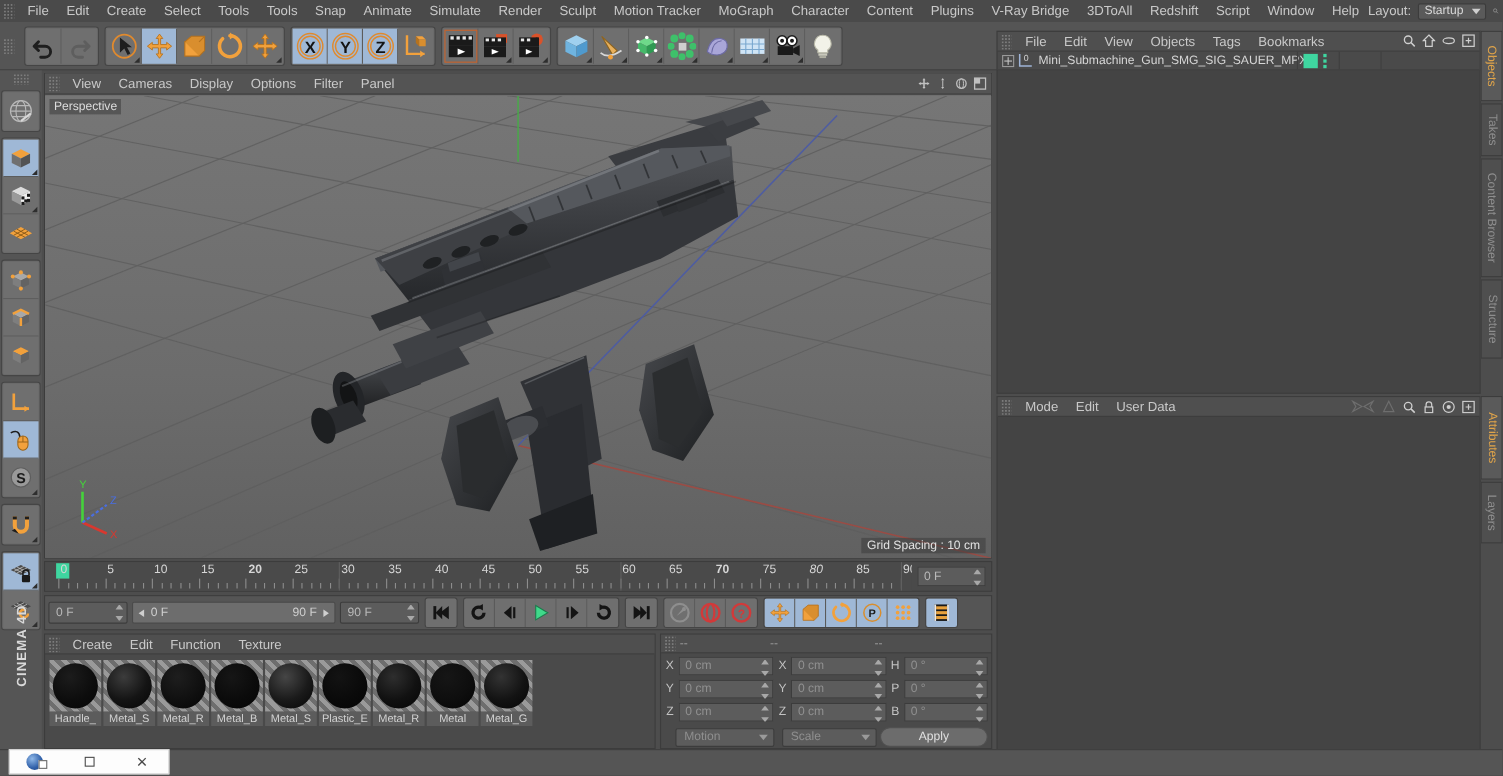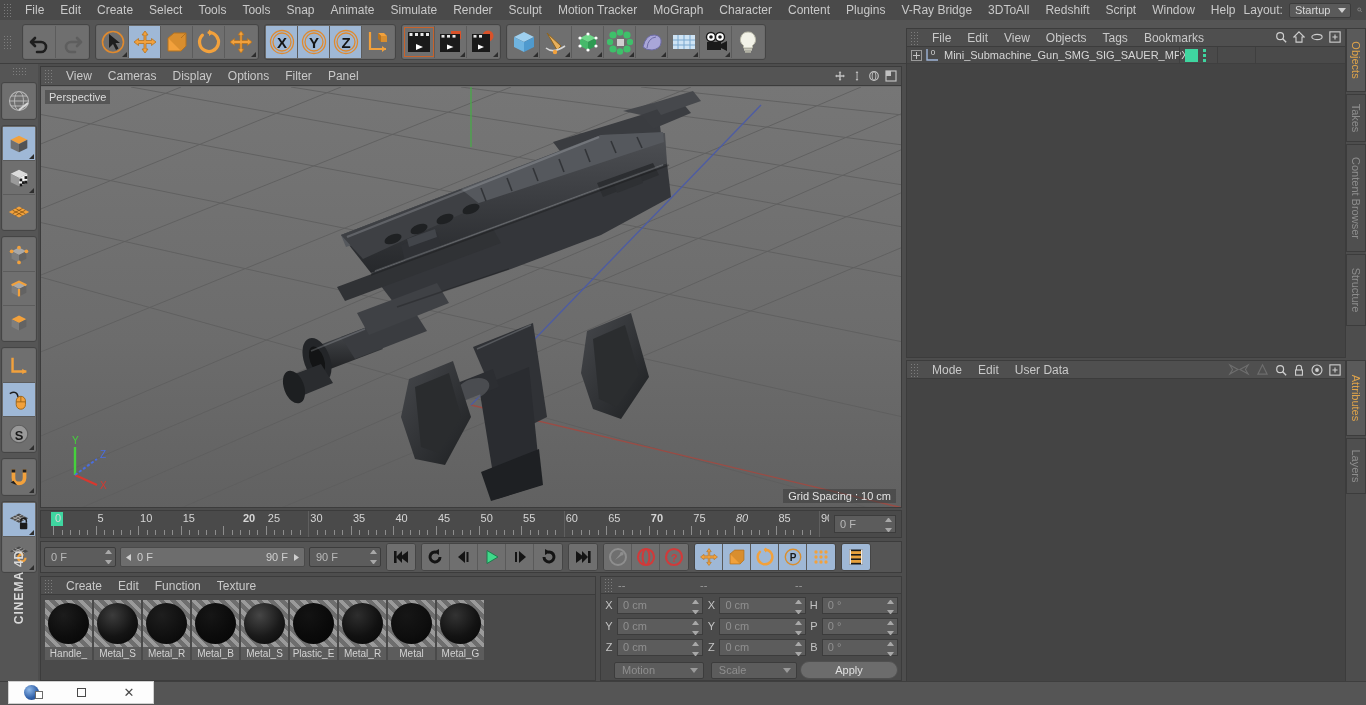--- a/index.html
+++ b/index.html
@@ -817,21 +817,21 @@
       <div class="tick" style="left: 735.444px; height: 9px;"></div>
       <div class="tick" style="left: 743.956px; height: 5px;"></div>
       <div class="tick" style="left: 752.467px; height: 5px;"></div>
       <div class="tick" style="left: 760.978px; height: 5px;"></div>
       <div class="tick" style="left: 769.489px; height: 5px;"></div>
       <div class="tick" style="left: 778px; height: 9px;"></div>
       <div class="lbl" style="left: 14px;">0</div>
       <div class="lbl" style="left: 56.5556px;">5</div>
       <div class="lbl" style="left: 99.1111px;">10</div>
       <div class="lbl" style="left: 141.667px;">15</div>
-      <div class="lbl" style="left: 202px; font-weight: bold;">20</div>
+      <div class="lbl" style="left: 185px; font-weight: bold;">20</div>
       <div class="lbl" style="left: 226.778px;">25</div>
       <div class="lbl" style="left: 269.333px;">30</div>
       <div class="lbl" style="left: 311.889px;">35</div>
       <div class="lbl" style="left: 354.444px;">40</div>
       <div class="lbl" style="left: 397px;">45</div>
       <div class="lbl" style="left: 439.556px;">50</div>
       <div class="lbl" style="left: 482.111px;">55</div>
       <div class="lbl" style="left: 524.667px;">60</div>
       <div class="lbl" style="left: 567.222px;">65</div>
       <div class="lbl" style="left: 609.778px; font-weight: bold;">70</div>

